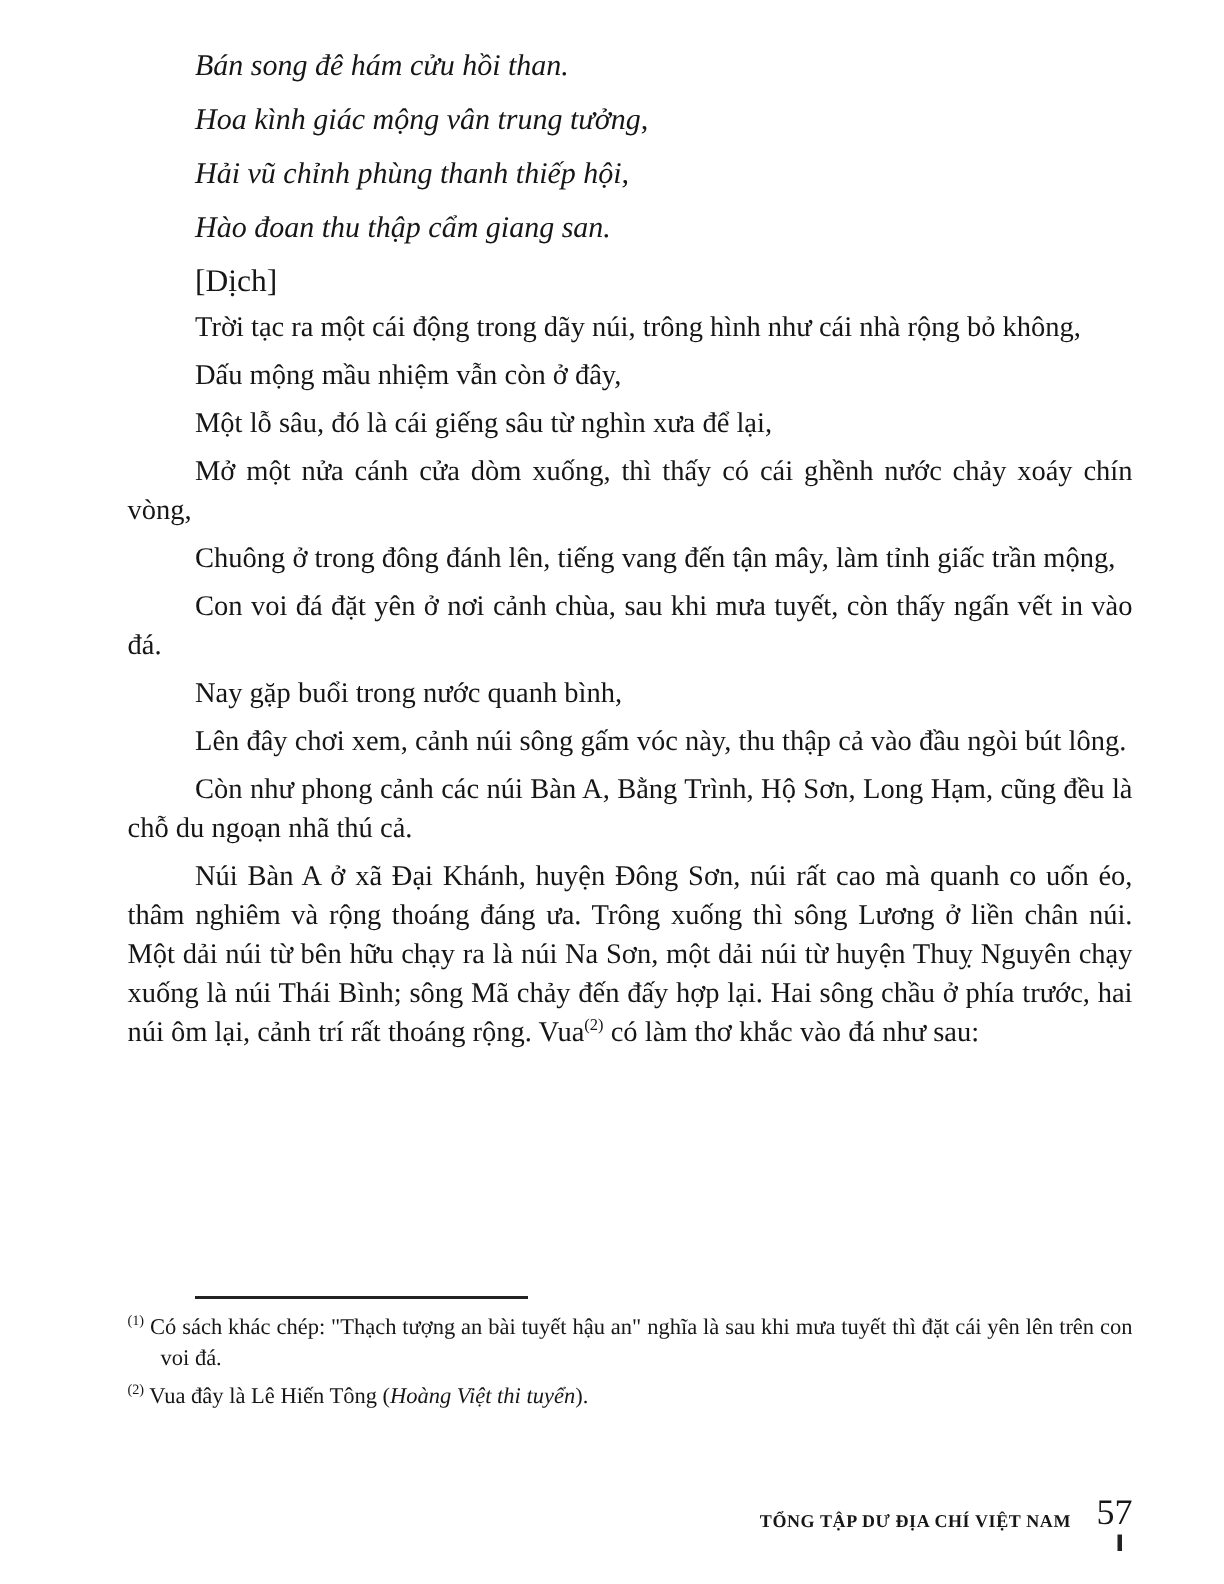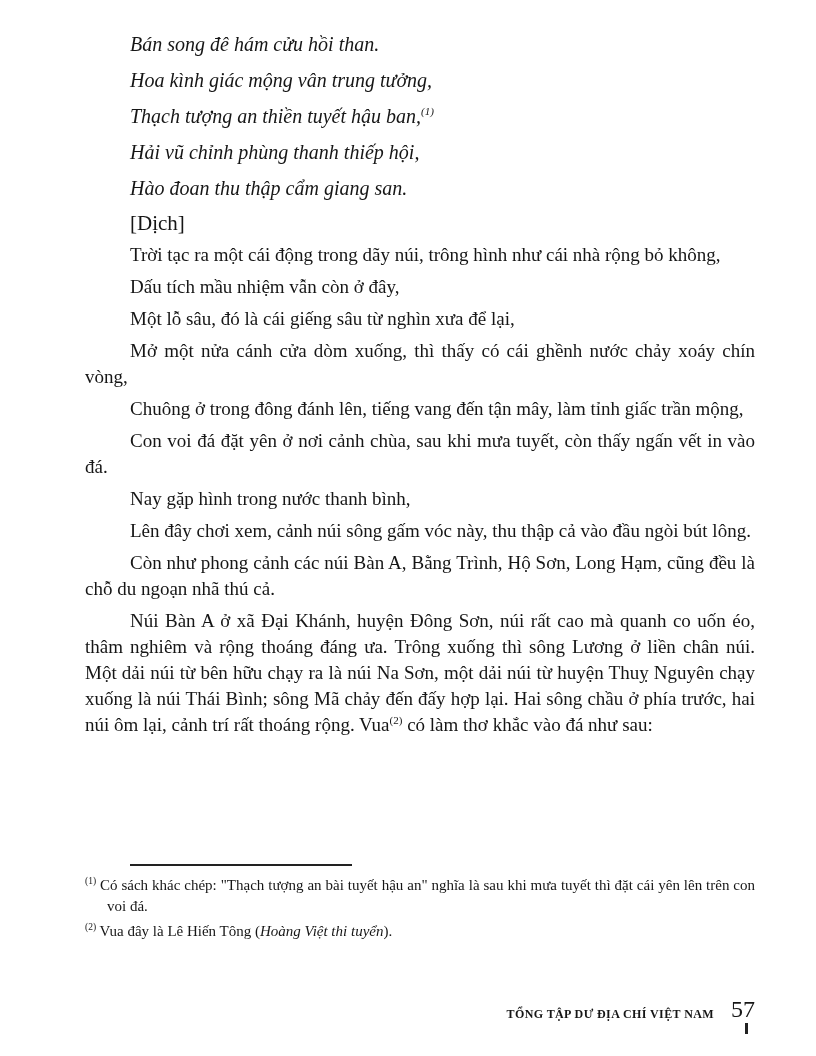--- a/index.html
+++ b/index.html
@@ -113,35 +113,34 @@
 </style>
 </head>
 <body>
 
 <div class="page">
   <div class="content">
 
     <section>
       <p class="poem-line"><span>Bán song đê hám cửu hồi than.</span></p>
       <p class="poem-line"><span>Hoa kình giác mộng vân trung tưởng,</span></p>
-      <p class="poem-line"><span>Thạch tượng an thiền tuyết hậu ban,</span><sup>(1)</sup></p>
       <p class="poem-line"><span>Hải vũ chỉnh phùng thanh thiếp hội,</span></p>
       <p class="poem-line"><span>Hào đoan thu thập cẩm giang san.</span></p>
     </section>
 
     <p class="dich-label">[Dịch]</p>
 
     <section>
       <p class="para">Trời tạc ra một cái động trong dãy núi, trông hình như cái nhà rộng bỏ không,</p>
-      <p class="para">Dấu tích mầu nhiệm vẫn còn ở đây,</p>
+      <p class="para">Dấu mộng mầu nhiệm vẫn còn ở đây,</p>
       <p class="para">Một lỗ sâu, đó là cái giếng sâu từ nghìn xưa để lại,</p>
       <p class="para">Mở một nửa cánh cửa dòm xuống, thì thấy có cái ghềnh nước chảy xoáy chín vòng,</p>
       <p class="para">Chuông ở trong đông đánh lên, tiếng vang đến tận mây, làm tỉnh giấc trần mộng,</p>
       <p class="para">Con voi đá đặt yên ở nơi cảnh chùa, sau khi mưa tuyết, còn thấy ngấn vết in vào đá.</p>
-      <p class="para">Nay gặp hình trong nước thanh bình,</p>
+      <p class="para">Nay gặp buổi trong nước quanh bình,</p>
       <p class="para">Lên đây chơi xem, cảnh núi sông gấm vóc này, thu thập cả vào đầu ngòi bút lông.</p>
     </section>
 
     <section>
       <p class="para">Còn như phong cảnh các núi Bàn A, Bằng Trình, Hộ Sơn, Long Hạm, cũng đều là chỗ du ngoạn nhã thú cả.</p>
       <p class="para"><span class="lead-italic">Núi Bàn A</span><span> ở xã Đại Khánh, huyện Đông Sơn, núi rất cao mà quanh co uốn éo, thâm nghiêm và rộng thoáng đáng ưa. Trông xuống thì sông Lương ở liền chân núi. Một dải núi từ bên hữu chạy ra là núi Na Sơn, một dải núi từ huyện Thuỵ Nguyên chạy xuống là núi Thái Bình; sông Mã chảy đến đấy hợp lại. Hai sông chầu ở phía trước, hai núi ôm lại, cảnh trí rất thoáng rộng. Vua</span><sup>(2)</sup><span> có làm thơ khắc vào đá như sau:</span></p>
     </section>
 
   </div>
 

